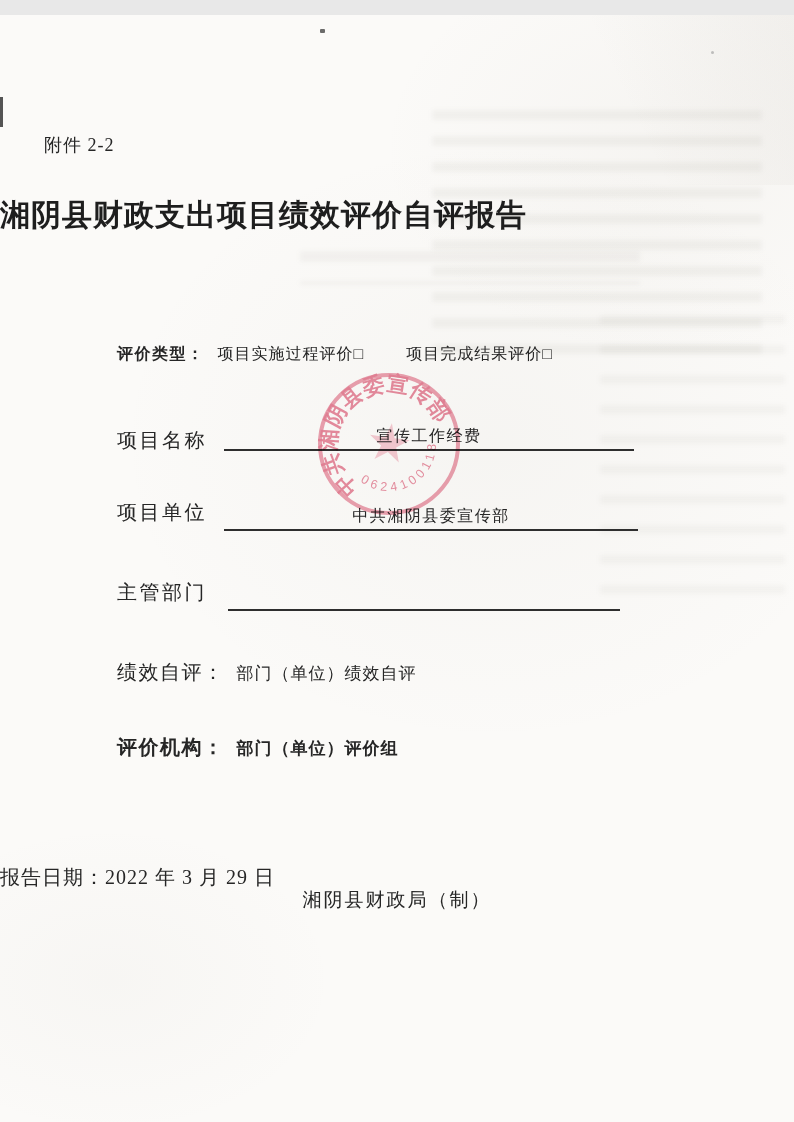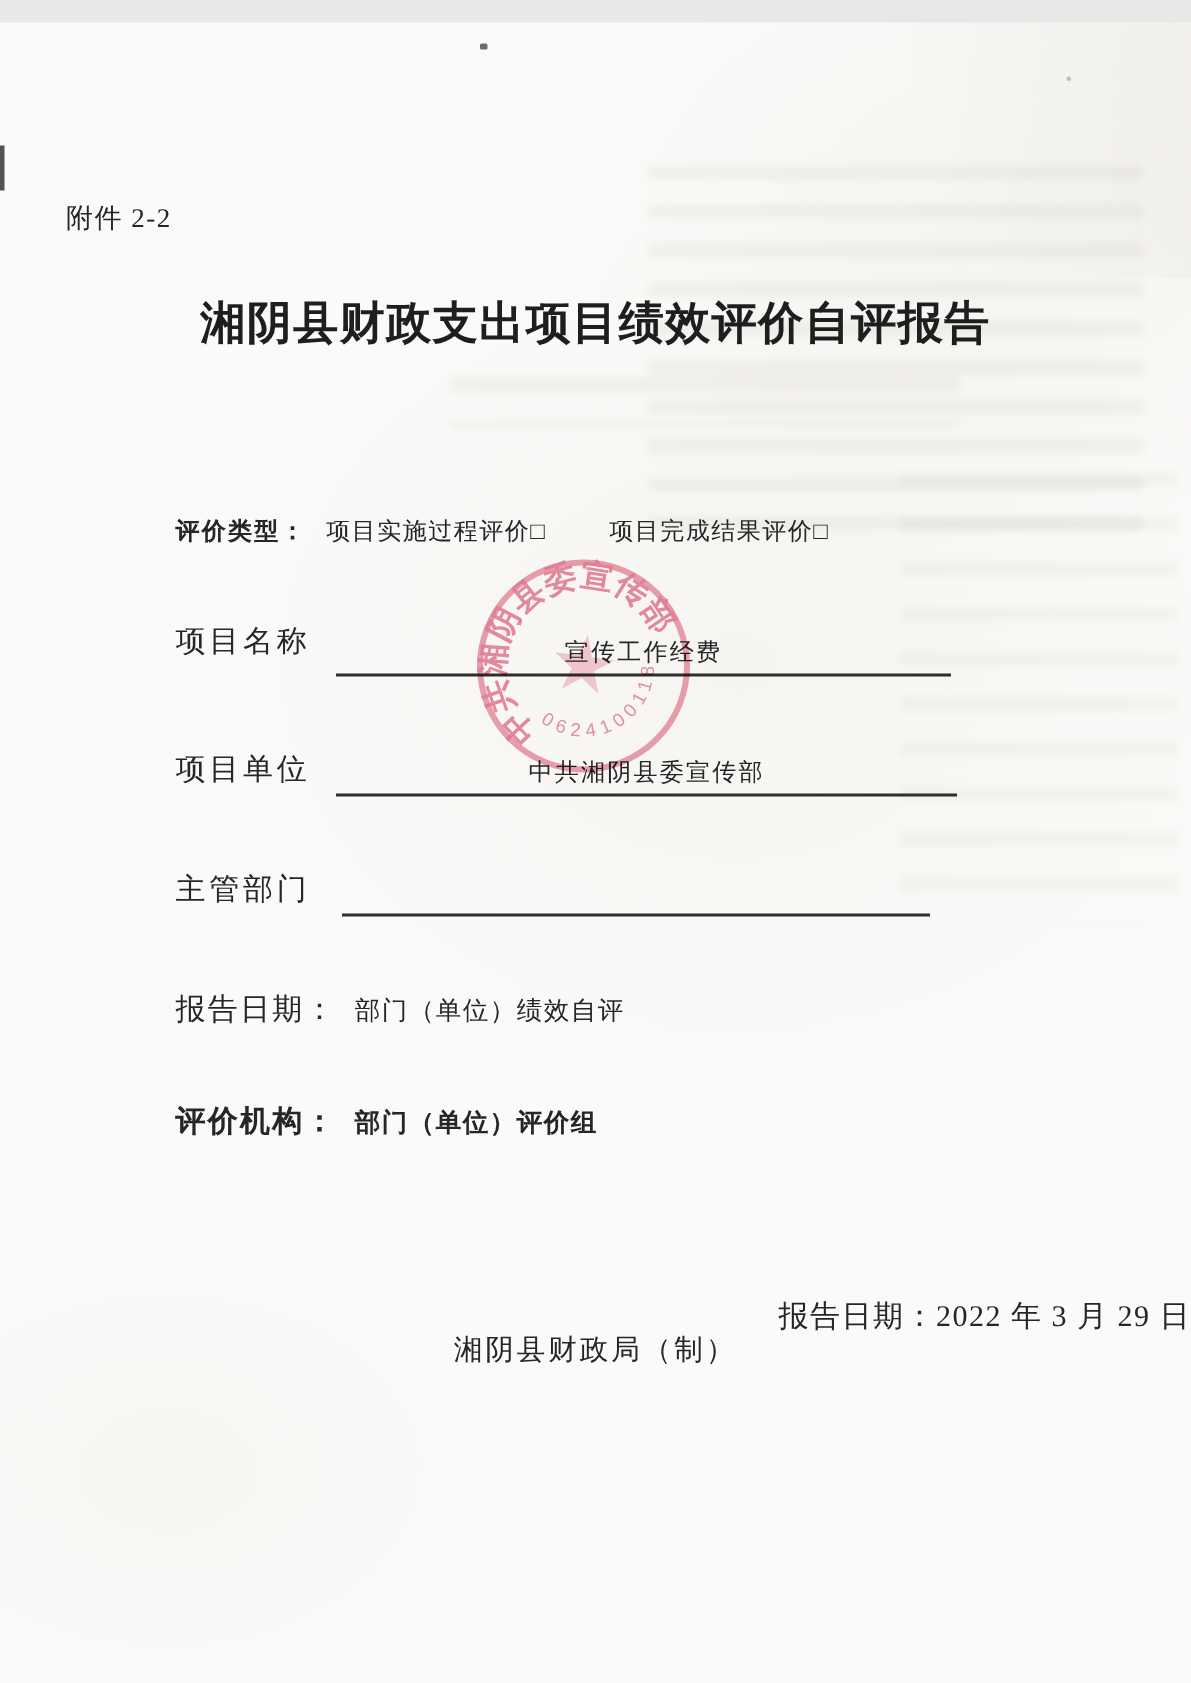--- a/index.html
+++ b/index.html
@@ -24,46 +24,46 @@
       background:repeating-linear-gradient(180deg, rgba(95,90,82,0.045) 0 9px, transparent 9px 30px);}
   .g3{left:300px;top:236px;width:340px;height:34px;
       background:repeating-linear-gradient(180deg, rgba(95,90,82,0.05) 0 11px, transparent 11px 30px);}
   .corner-shade{position:absolute;right:0;top:0;width:270px;height:170px;
       background:linear-gradient(245deg, rgba(140,130,115,0.08), transparent 60%);}
   .speck1{position:absolute;left:320px;top:14px;width:5px;height:4px;background:#515151;border-radius:1px;opacity:.85;}
   .speck2{position:absolute;left:711px;top:36px;width:3px;height:3px;background:#9a9a9a;border-radius:50%;opacity:.6;}
   .edge-sliver{position:absolute;left:0;top:82px;width:3px;height:30px;background:#2b2b2b;opacity:.8;}
 
   .attachment{position:absolute;left:44px;top:118px;font-size:18px;letter-spacing:1px;}
-  .title{position:absolute;left:0;right:0;top:180px;margin:0;text-align:center;
+  .title{position:absolute;left:0;right:0;top:180px;margin:0;
     font-family:Liberation Serif, serif;
     font-weight:700;font-size:30px;letter-spacing:1px;color:#1e1e1e;}
 
   .row{position:absolute;left:117px;white-space:nowrap;}
   .row-type{top:329px;font-size:16px;}
   .flabel-bold{font-weight:700;letter-spacing:1.5px;}
   .opt1{margin-left:13px;letter-spacing:1px;}
   .opt2{margin-left:42px;letter-spacing:1px;}
 
   .flabel{position:absolute;left:117px;font-size:20px;letter-spacing:2.5px;}
-  .lab-name{top:399px;}
+  .lab-name{top:412px;}
   .lab-unit{top:484px;}
   .lab-dept{top:564px;}
   .uline{position:absolute;height:28px;border-bottom:2px solid #2e2e2e;text-align:center;}
   .ul-name{left:224px;top:406px;width:410px;}
   .ul-unit{left:224px;top:486px;width:414px;}
   .ul-dept{left:228px;top:566px;width:392px;}
   .uval{font-size:16px;letter-spacing:1.5px;line-height:30px;}
 
   .row-method{top:644px;font-size:20px;}
   .row-agency{top:719px;font-size:20px;font-weight:bold;}
   .rlabel{letter-spacing:1.5px;}
   .rvalue{font-size:17px;margin-left:12px;letter-spacing:1px;}
 
-  .date-line{position:absolute;left:0;right:0;top:849px;text-align:right;font-size:20px;letter-spacing:1px;}
+  .date-line{position:absolute;left:0;right:0;top:849px;text-align:left;font-size:20px;letter-spacing:1px;}
   .issuer-line{position:absolute;left:0;right:0;top:872px;text-align:center;font-size:19px;letter-spacing:2px;}
 
   .stamp{position:absolute;left:314px;top:354px;width:150px;height:150px;
     mix-blend-mode:multiply;opacity:.85;filter:blur(0.3px);}
   .stamp text{font-family:"Liberation Sans","DejaVu Sans",sans-serif;}
 </style>
 </head>
 <body>
 
 <div class="page">
@@ -93,21 +93,21 @@
   <div class="uline ul-unit">
     <span class="uval">中共湘阴县委宣传部</span>
   </div>
 
   <span class="flabel lab-dept">主管部门</span>
   <div class="uline ul-dept">
     <span class="uval"></span>
   </div>
 
   <div class="row row-method">
-    <span class="rlabel">报告日期：</span><span class="rvalue">部门（单位）绩效自评</span>
+    <span class="rlabel">绩效自评：</span><span class="rvalue">部门（单位）绩效自评</span>
   </div>
 
   <div class="row row-agency">
     <span class="rlabel">评价机构：</span><span class="rvalue">部门（单位）评价组</span>
   </div>
 
   <div class="date-line">报告日期：2022 年 3 月 29 日</div>
   <div class="issuer-line">湘阴县财政局（制）</div>
 
   <svg class="stamp" viewBox="0 0 150 150">

